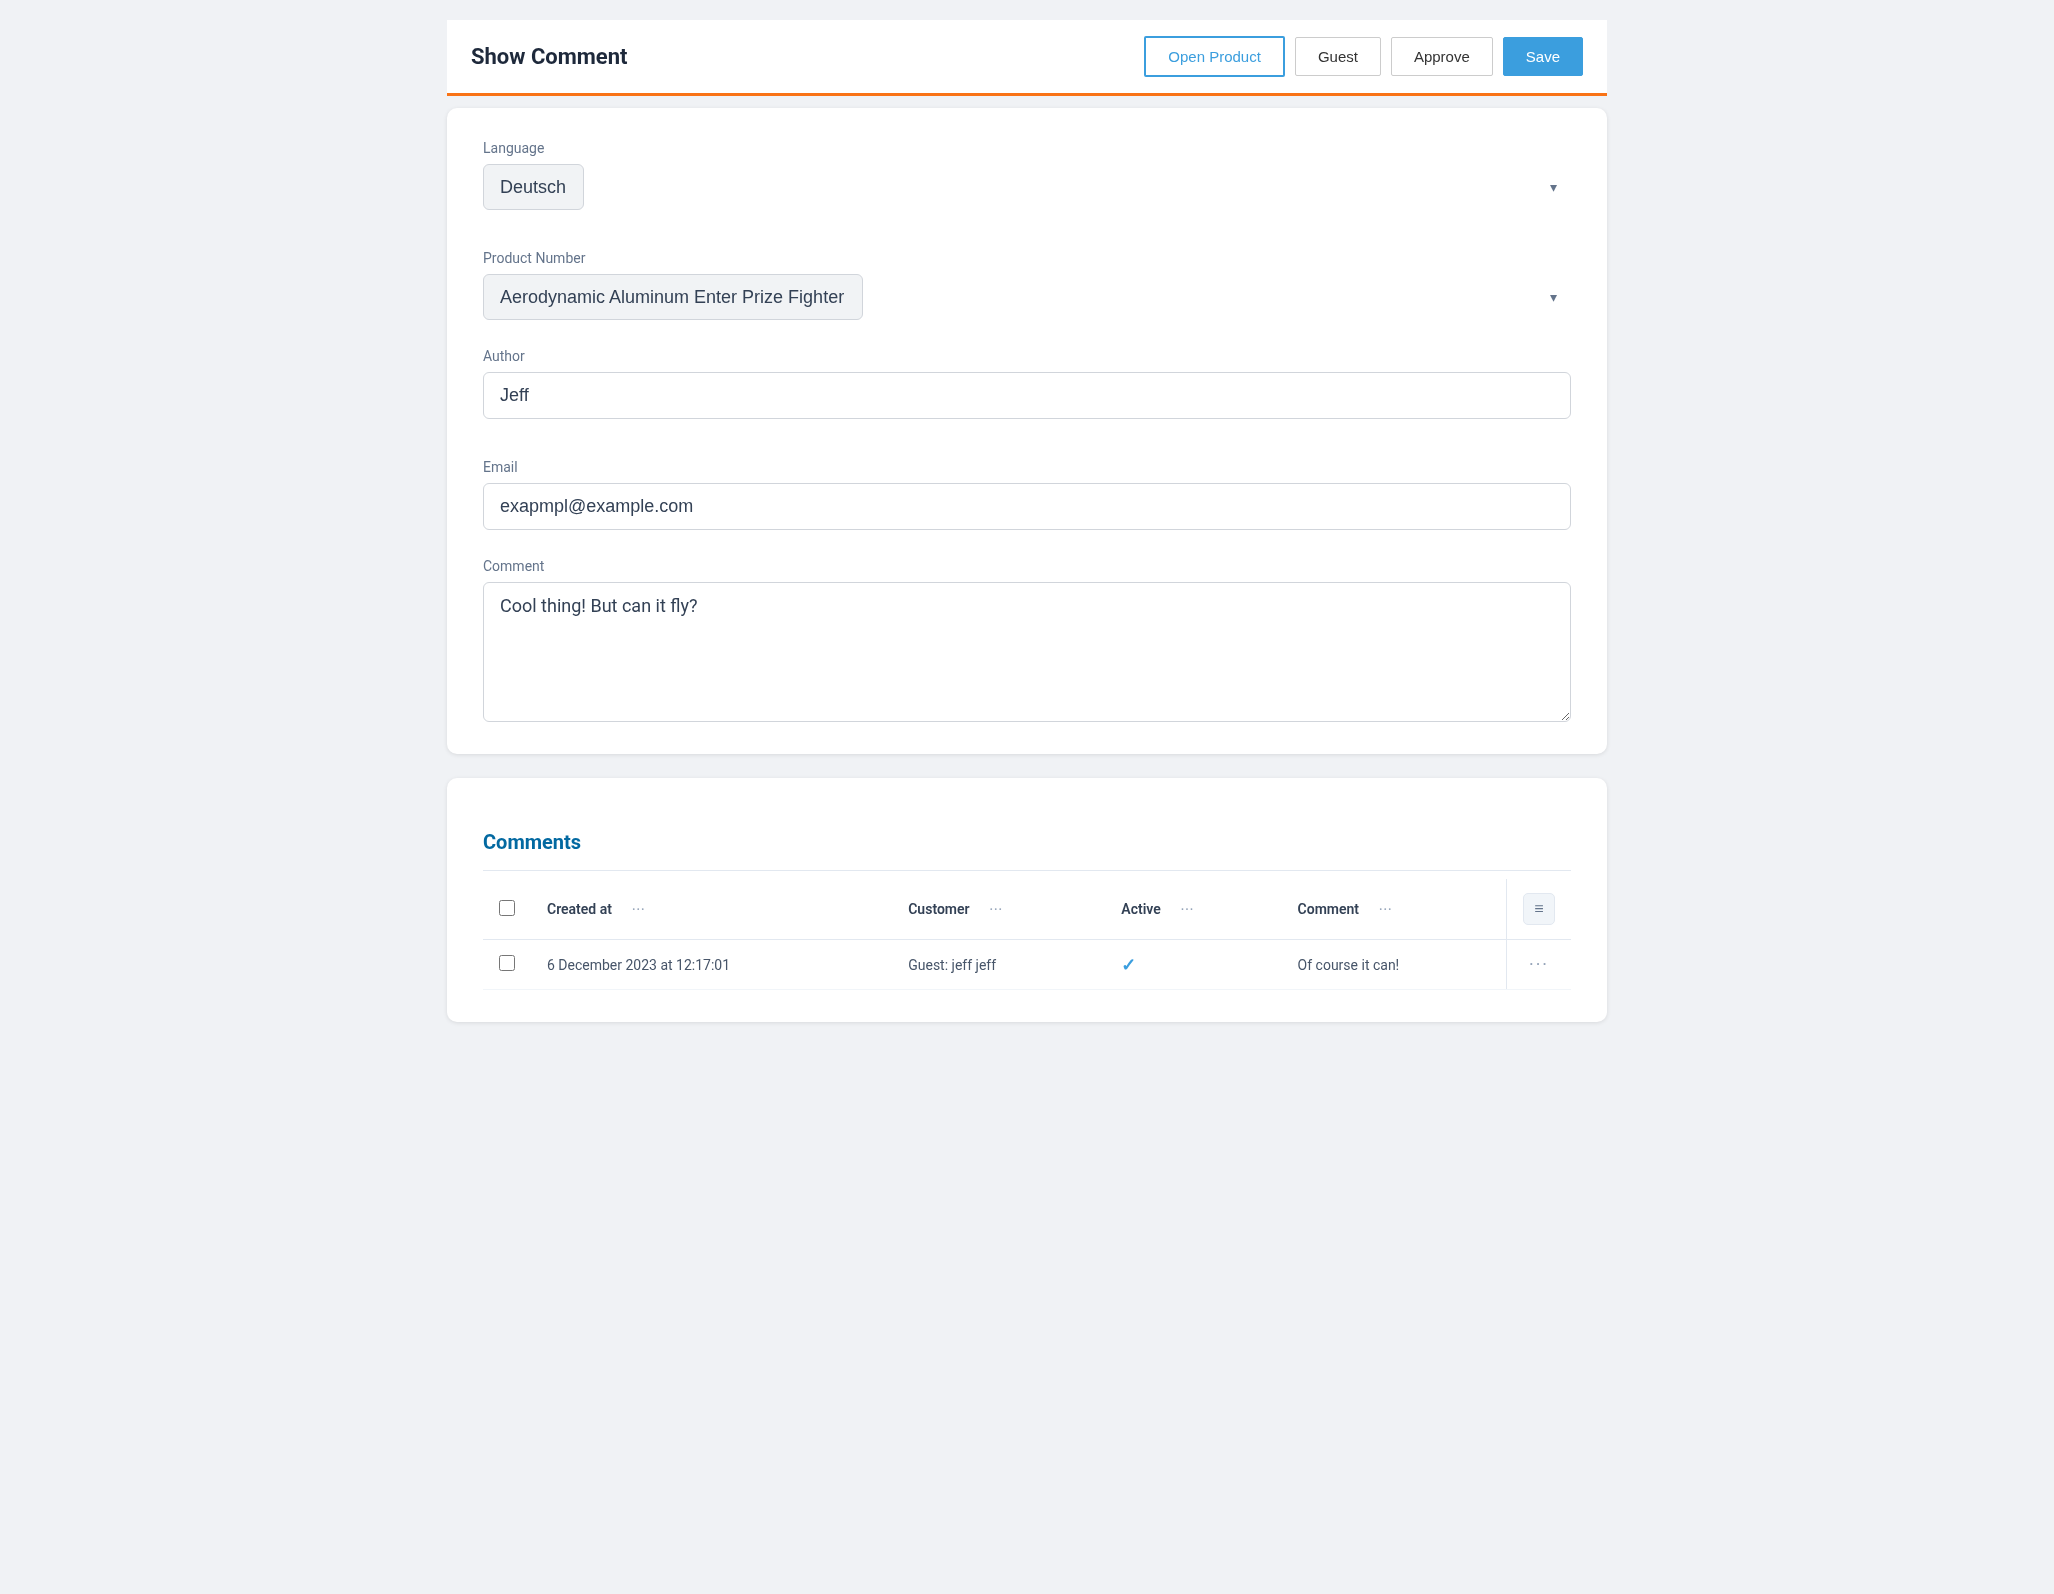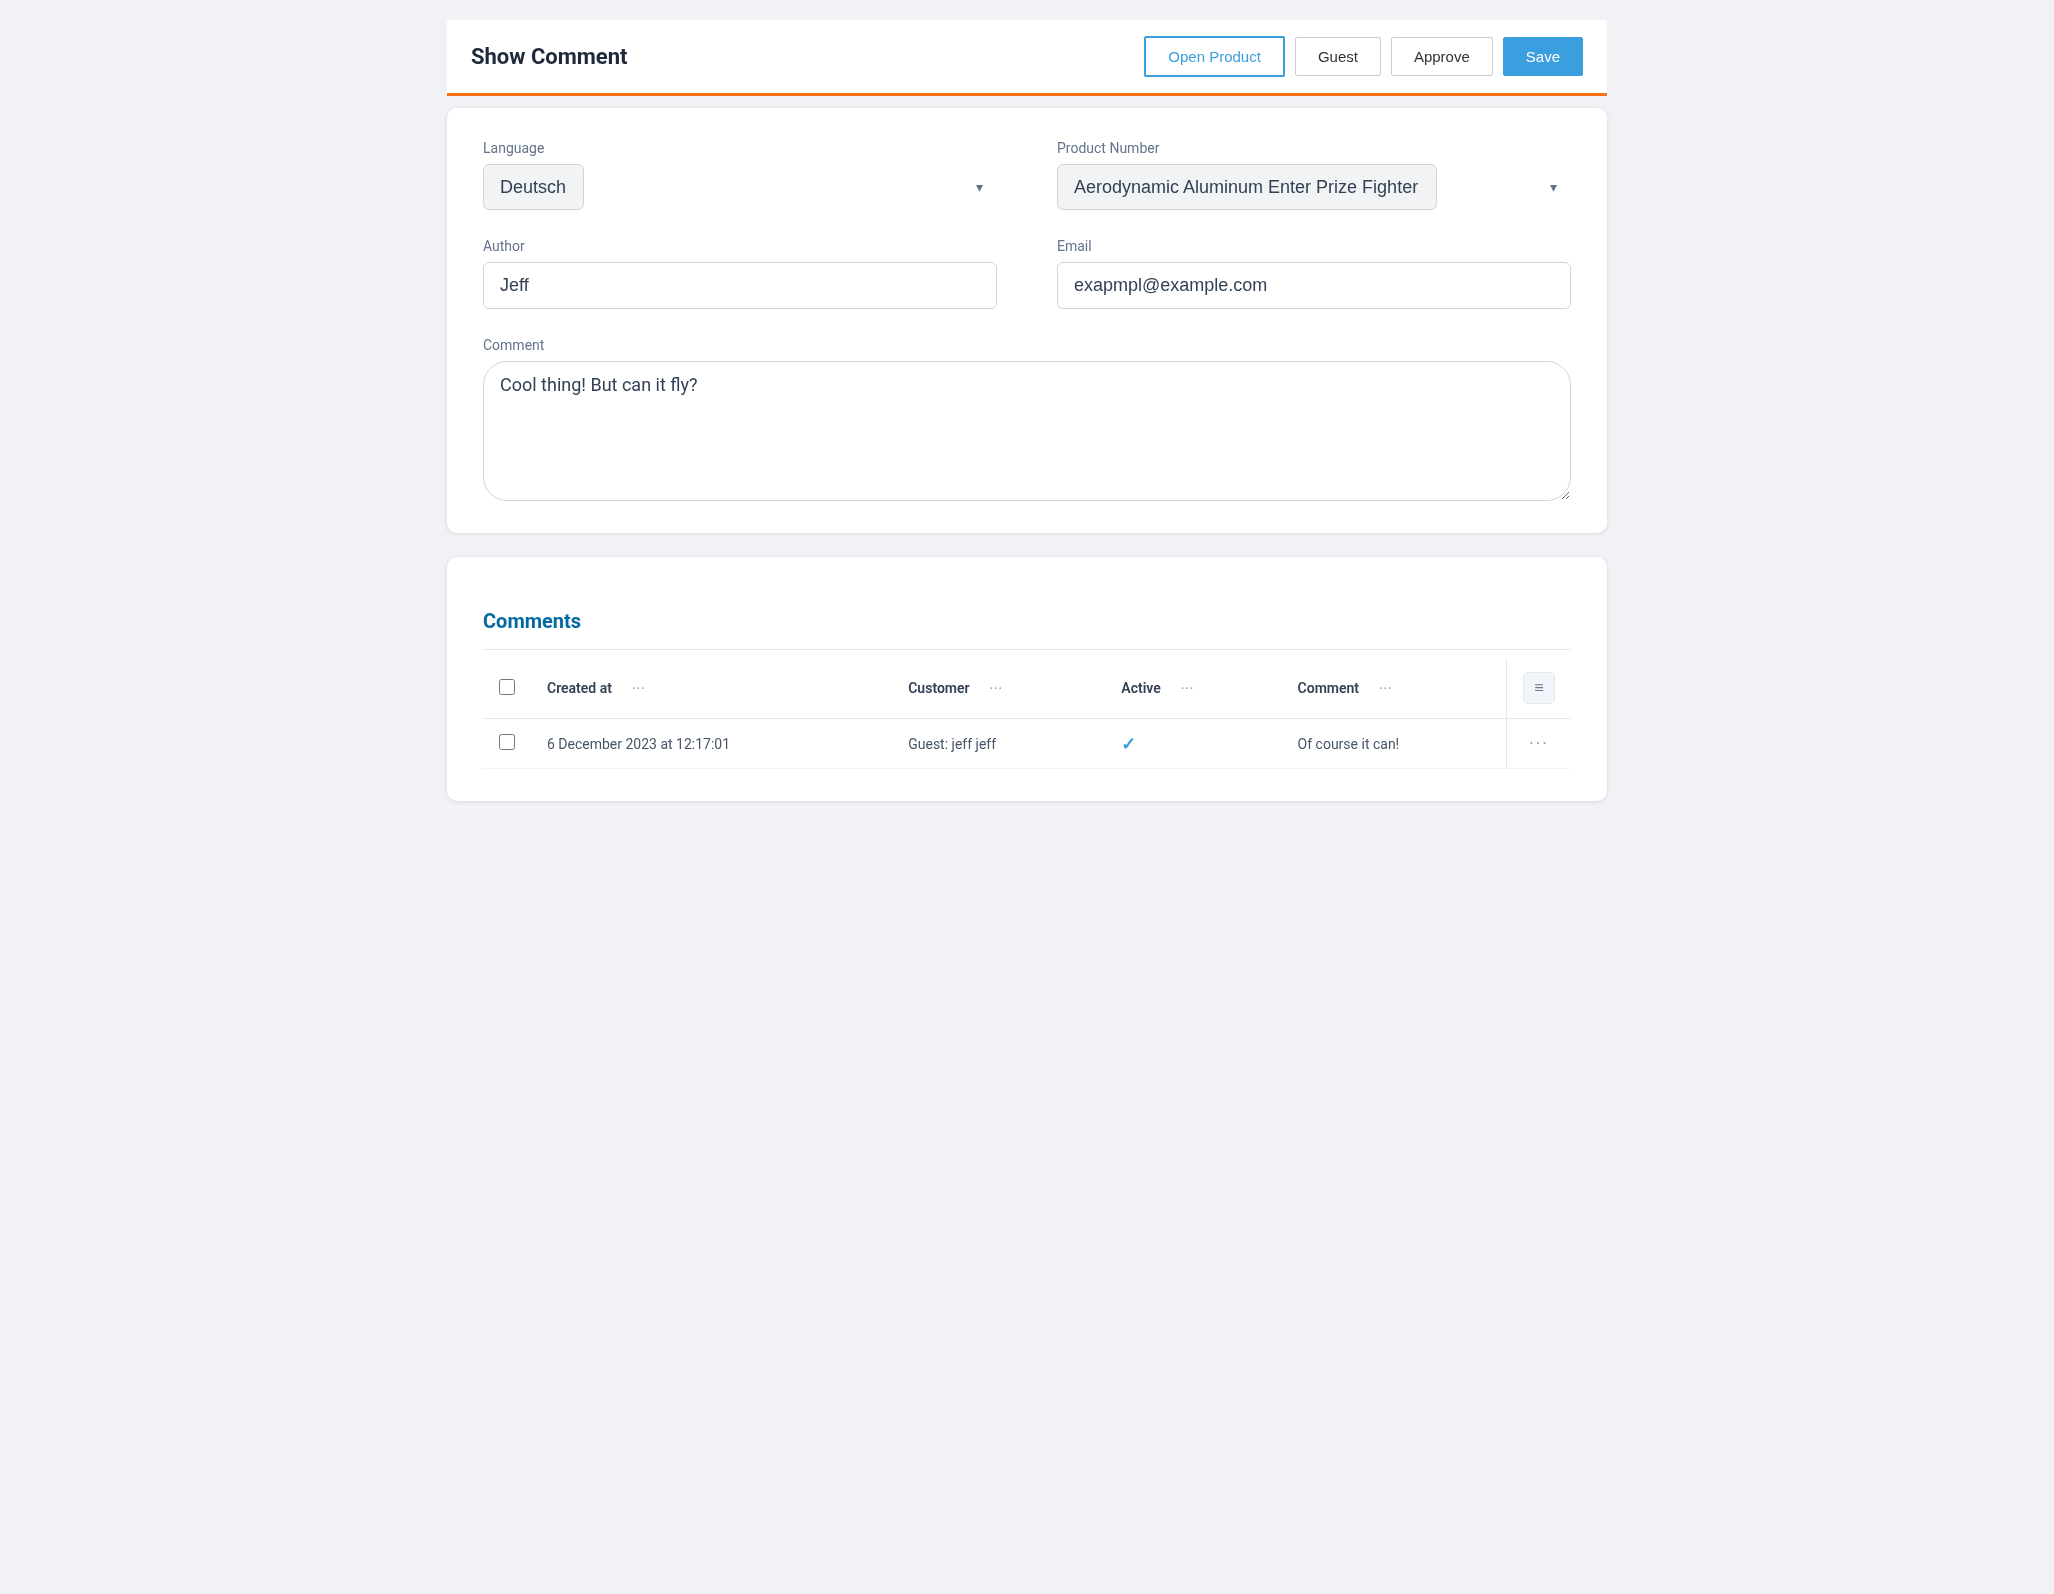--- a/index.html
+++ b/index.html
@@ -72,22 +72,23 @@
     .card {
       background: #fff;
       border-radius: 10px;
       box-shadow: 0 1px 4px rgba(0,0,0,0.1);
       padding: 32px 36px;
       margin-bottom: 24px;
     }
 
     .form-row {
       display: flex;
-      gap: 60px;
+      gap: 40px;
       margin-bottom: 28px;
+      flex-direction: column;
     }
 
     .form-group {
       flex: 1;
       display: flex;
       flex-direction: column;
     }
 
     .form-label {
       font-size: 14px;
@@ -123,21 +124,20 @@
       transform: translateY(-50%);
       pointer-events: none;
       color: #64748b;
       font-size: 14px;
     }
 
     .form-control.textarea {
       resize: vertical;
       min-height: 140px;
       font-family: inherit;
-      border-radius: 24px;
     }
 
     .form-group-full {
       width: 100%;
     }
 
     
     .section-title {
       font-size: 20px;
       font-weight: 700;

